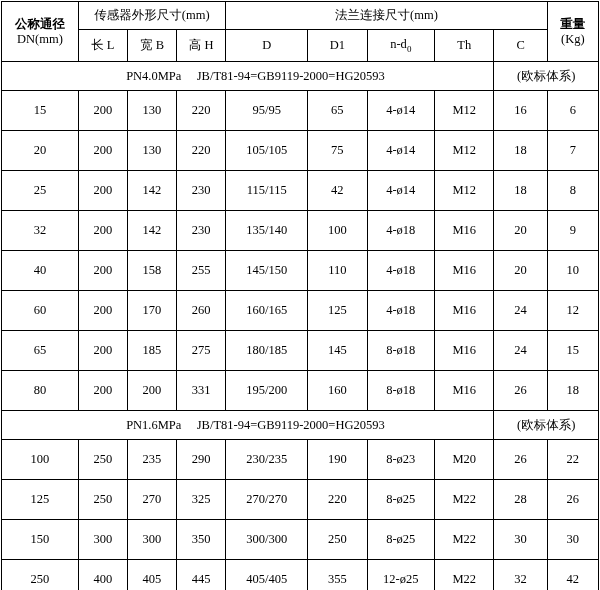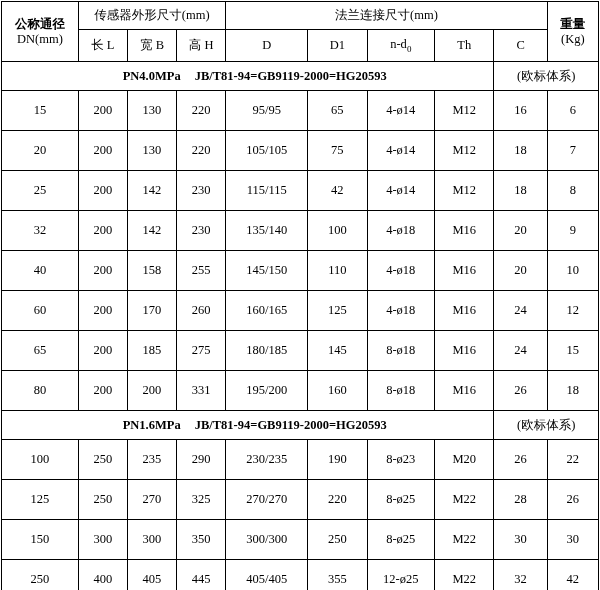--- a/index.html
+++ b/index.html
@@ -50,25 +50,23 @@
   }
   .band-cell {
     text-align: left;
     padding-left: 6px;
     font-size: 12.5px;
     position: relative;
   }
   .band-pn {
     display: inline-block;
     width: 86px;
-    font-weight: bold;
   }
   .band-std {
     display: inline-block;
-    font-weight: bold;
   }
   .band-note {
     text-align: right;
     padding-right: 8px;
     font-size: 12.5px;
   }
   .data-row td {
     height: 39px;
   }
   .sub-idx {

